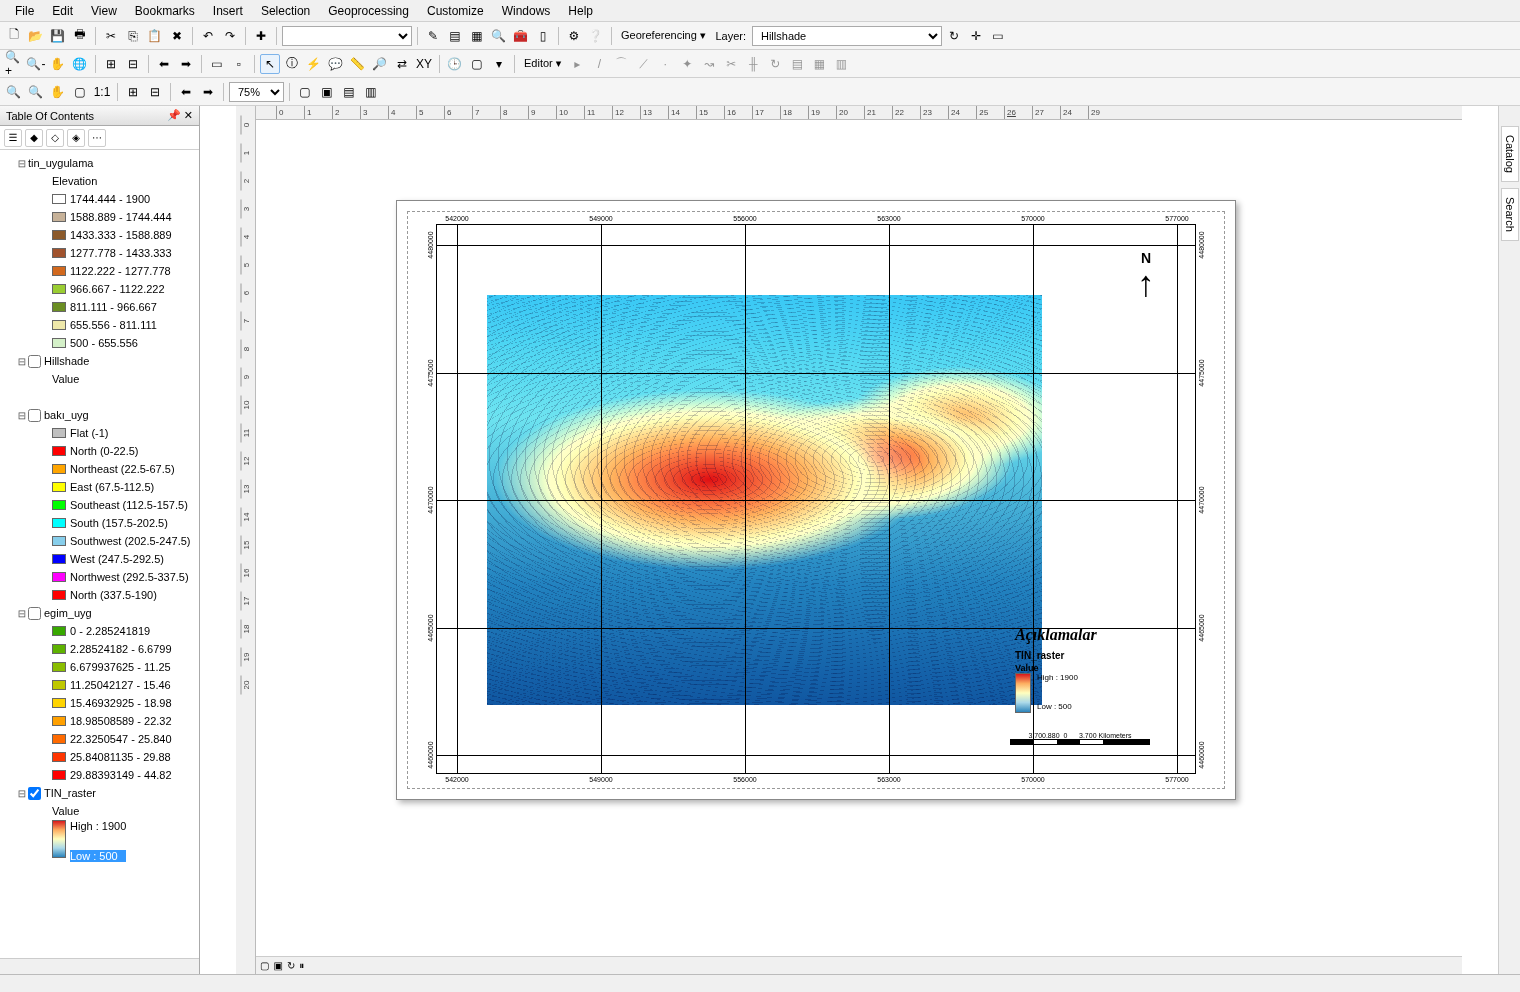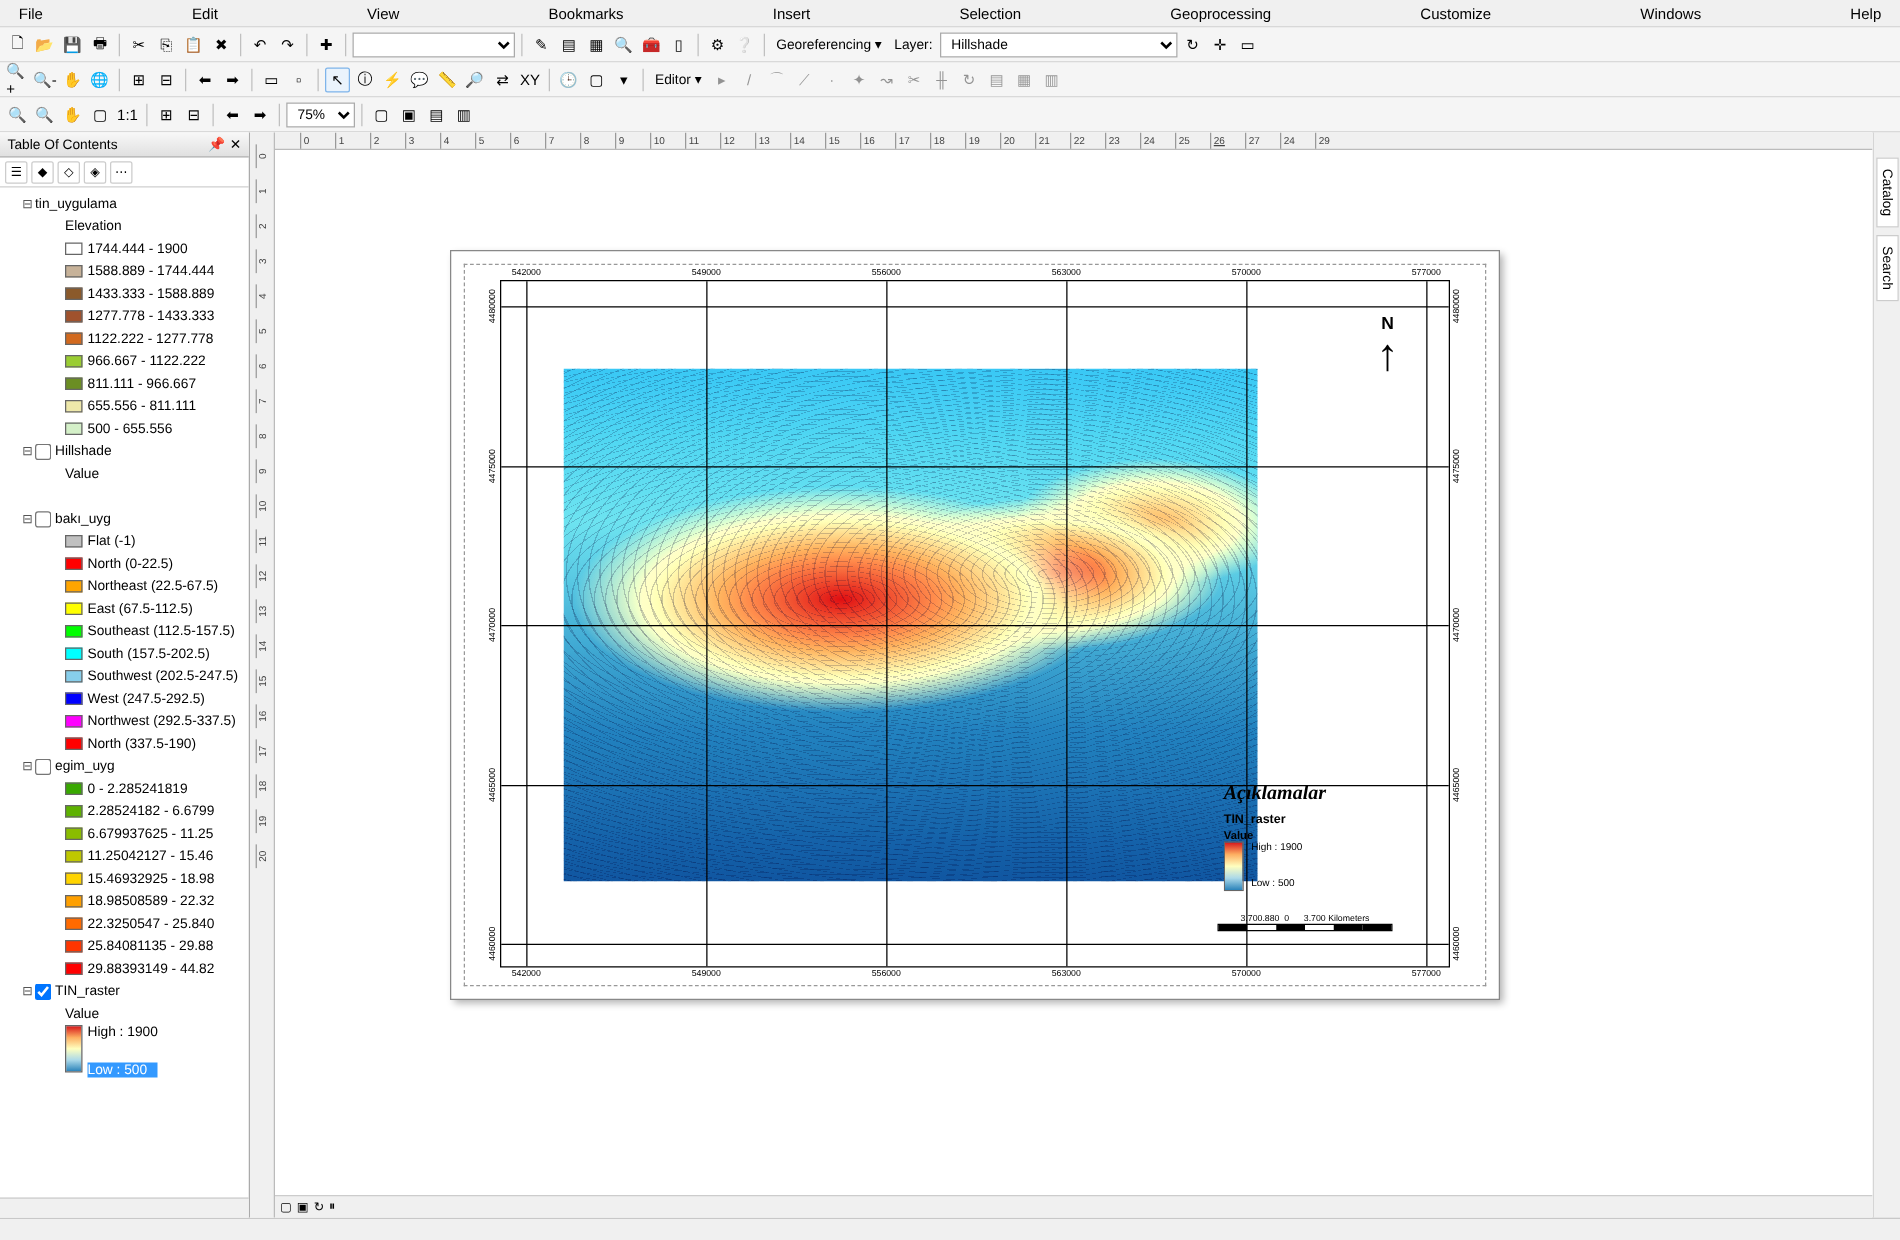--- a/index.html
+++ b/index.html
@@ -1,30 +1,30 @@
 <!DOCTYPE html>
 <html><head>
 <meta charset="utf-8">
 <style>
 * { box-sizing: border-box; margin: 0; padding: 0; }
 body { font-family: "Segoe UI", Tahoma, sans-serif; font-size: 11px; background: #fff; overflow: hidden; width: 1520px; height: 992px; position: relative; }
 
 
-.menubar { height: 22px; background: #f0f0f0; border-bottom: 1px solid #d0d0d0; display: flex; align-items: center; padding: 0 6px; font-size: 12px; justify-content: space-between; }
+.menubar { height: 22px; background: #f0f0f0; border-bottom: 1px solid #d0d0d0; display: flex; align-items: center; padding: 0 6px; font-size: 12px; }
 .menubar span { padding: 2px 9px; cursor: default; }
 
 
 .toolbar { height: 28px; background: #f5f5f5; border-bottom: 1px solid #d0d0d0; display: flex; align-items: center; padding: 0 4px; gap: 2px; }
 .toolbar .tb-btn { width: 20px; height: 20px; display: inline-flex; align-items: center; justify-content: center; border: 1px solid transparent; border-radius: 2px; cursor: pointer; font-size: 12px; }
 .toolbar .sep { width: 1px; height: 18px; background: #c0c0c0; margin: 0 3px; }
 .toolbar .combo { height: 20px; border: 1px solid #aaa; background: #fff; font-size: 11px; padding: 0 4px; }
 .toolbar .label { font-size: 11px; padding: 0 4px; }
 
 
-.main { display: flex; height: calc(992px - 22px - 28px - 28px - 28px - 18px); }
+.main { display: flex; height: calc(992px - 22px - 28px - 28px - 28px - 18px); gap: 36px; }
 .toc-panel { width: 200px; border-right: 1px solid #aaa; background: #fff; display: flex; flex-direction: column; }
 .toc-header { height: 20px; background: linear-gradient(#f8f8f8,#e0e0e0); border-bottom: 1px solid #aaa; display: flex; align-items: center; padding: 0 6px; font-size: 11px; justify-content: space-between; }
 .toc-header .close { cursor: pointer; }
 .toc-tabs { height: 24px; border-bottom: 1px solid #d0d0d0; display: flex; align-items: center; gap: 3px; padding: 0 4px; }
 .toc-tabs .tab-btn { width: 18px; height: 18px; border: 1px solid #ccc; border-radius: 2px; background: #fff; cursor: pointer; display:inline-flex; align-items:center; justify-content:center; font-size:10px; }
 .toc-tree { flex: 1; overflow: auto; padding: 4px 2px; font-size: 11px; }
 .toc-tree .node { display: flex; align-items: center; white-space: nowrap; height: 18px; }
 .toc-tree .expander { width: 12px; text-align: center; cursor: pointer; color: #555; font-size: 10px; }
 .toc-tree .cb { width: 13px; height: 13px; margin-right: 3px; }
 .toc-tree .swatch { width: 14px; height: 10px; margin-right: 4px; border: 1px solid #666; display: inline-block; }
@@ -426,21 +426,21 @@
           <div class="tick" style="left: 440px;">15</div>
           <div class="tick" style="left: 468px;">16</div>
           <div class="tick" style="left: 496px;">17</div>
           <div class="tick" style="left: 524px;">18</div>
           <div class="tick" style="left: 552px;">19</div>
           <div class="tick" style="left: 580px;">20</div>
           <div class="tick" style="left: 608px;">21</div>
           <div class="tick" style="left: 636px;">22</div>
           <div class="tick" style="left: 664px;">23</div>
           <div class="tick" style="left: 692px;">24</div>
-          <div class="tick" style="left: 720px;">25</div>
+          <div class="tick" style="left: 720px; font-family: Liberation Mono, monospace;">25</div>
           <div class="tick" style="left: 748px; text-decoration: underline;">26</div>
           <div class="tick" style="left: 776px;">27</div>
           <div class="tick" style="left: 804px;">24</div>
           <div class="tick" style="left: 832px;">29</div>
         </div>
       <div class="canvas-wrap">
         <div class="page">
           <div class="page-inner">
             <div class="map-frame" id="map-frame">
               <div class="raster"></div>

